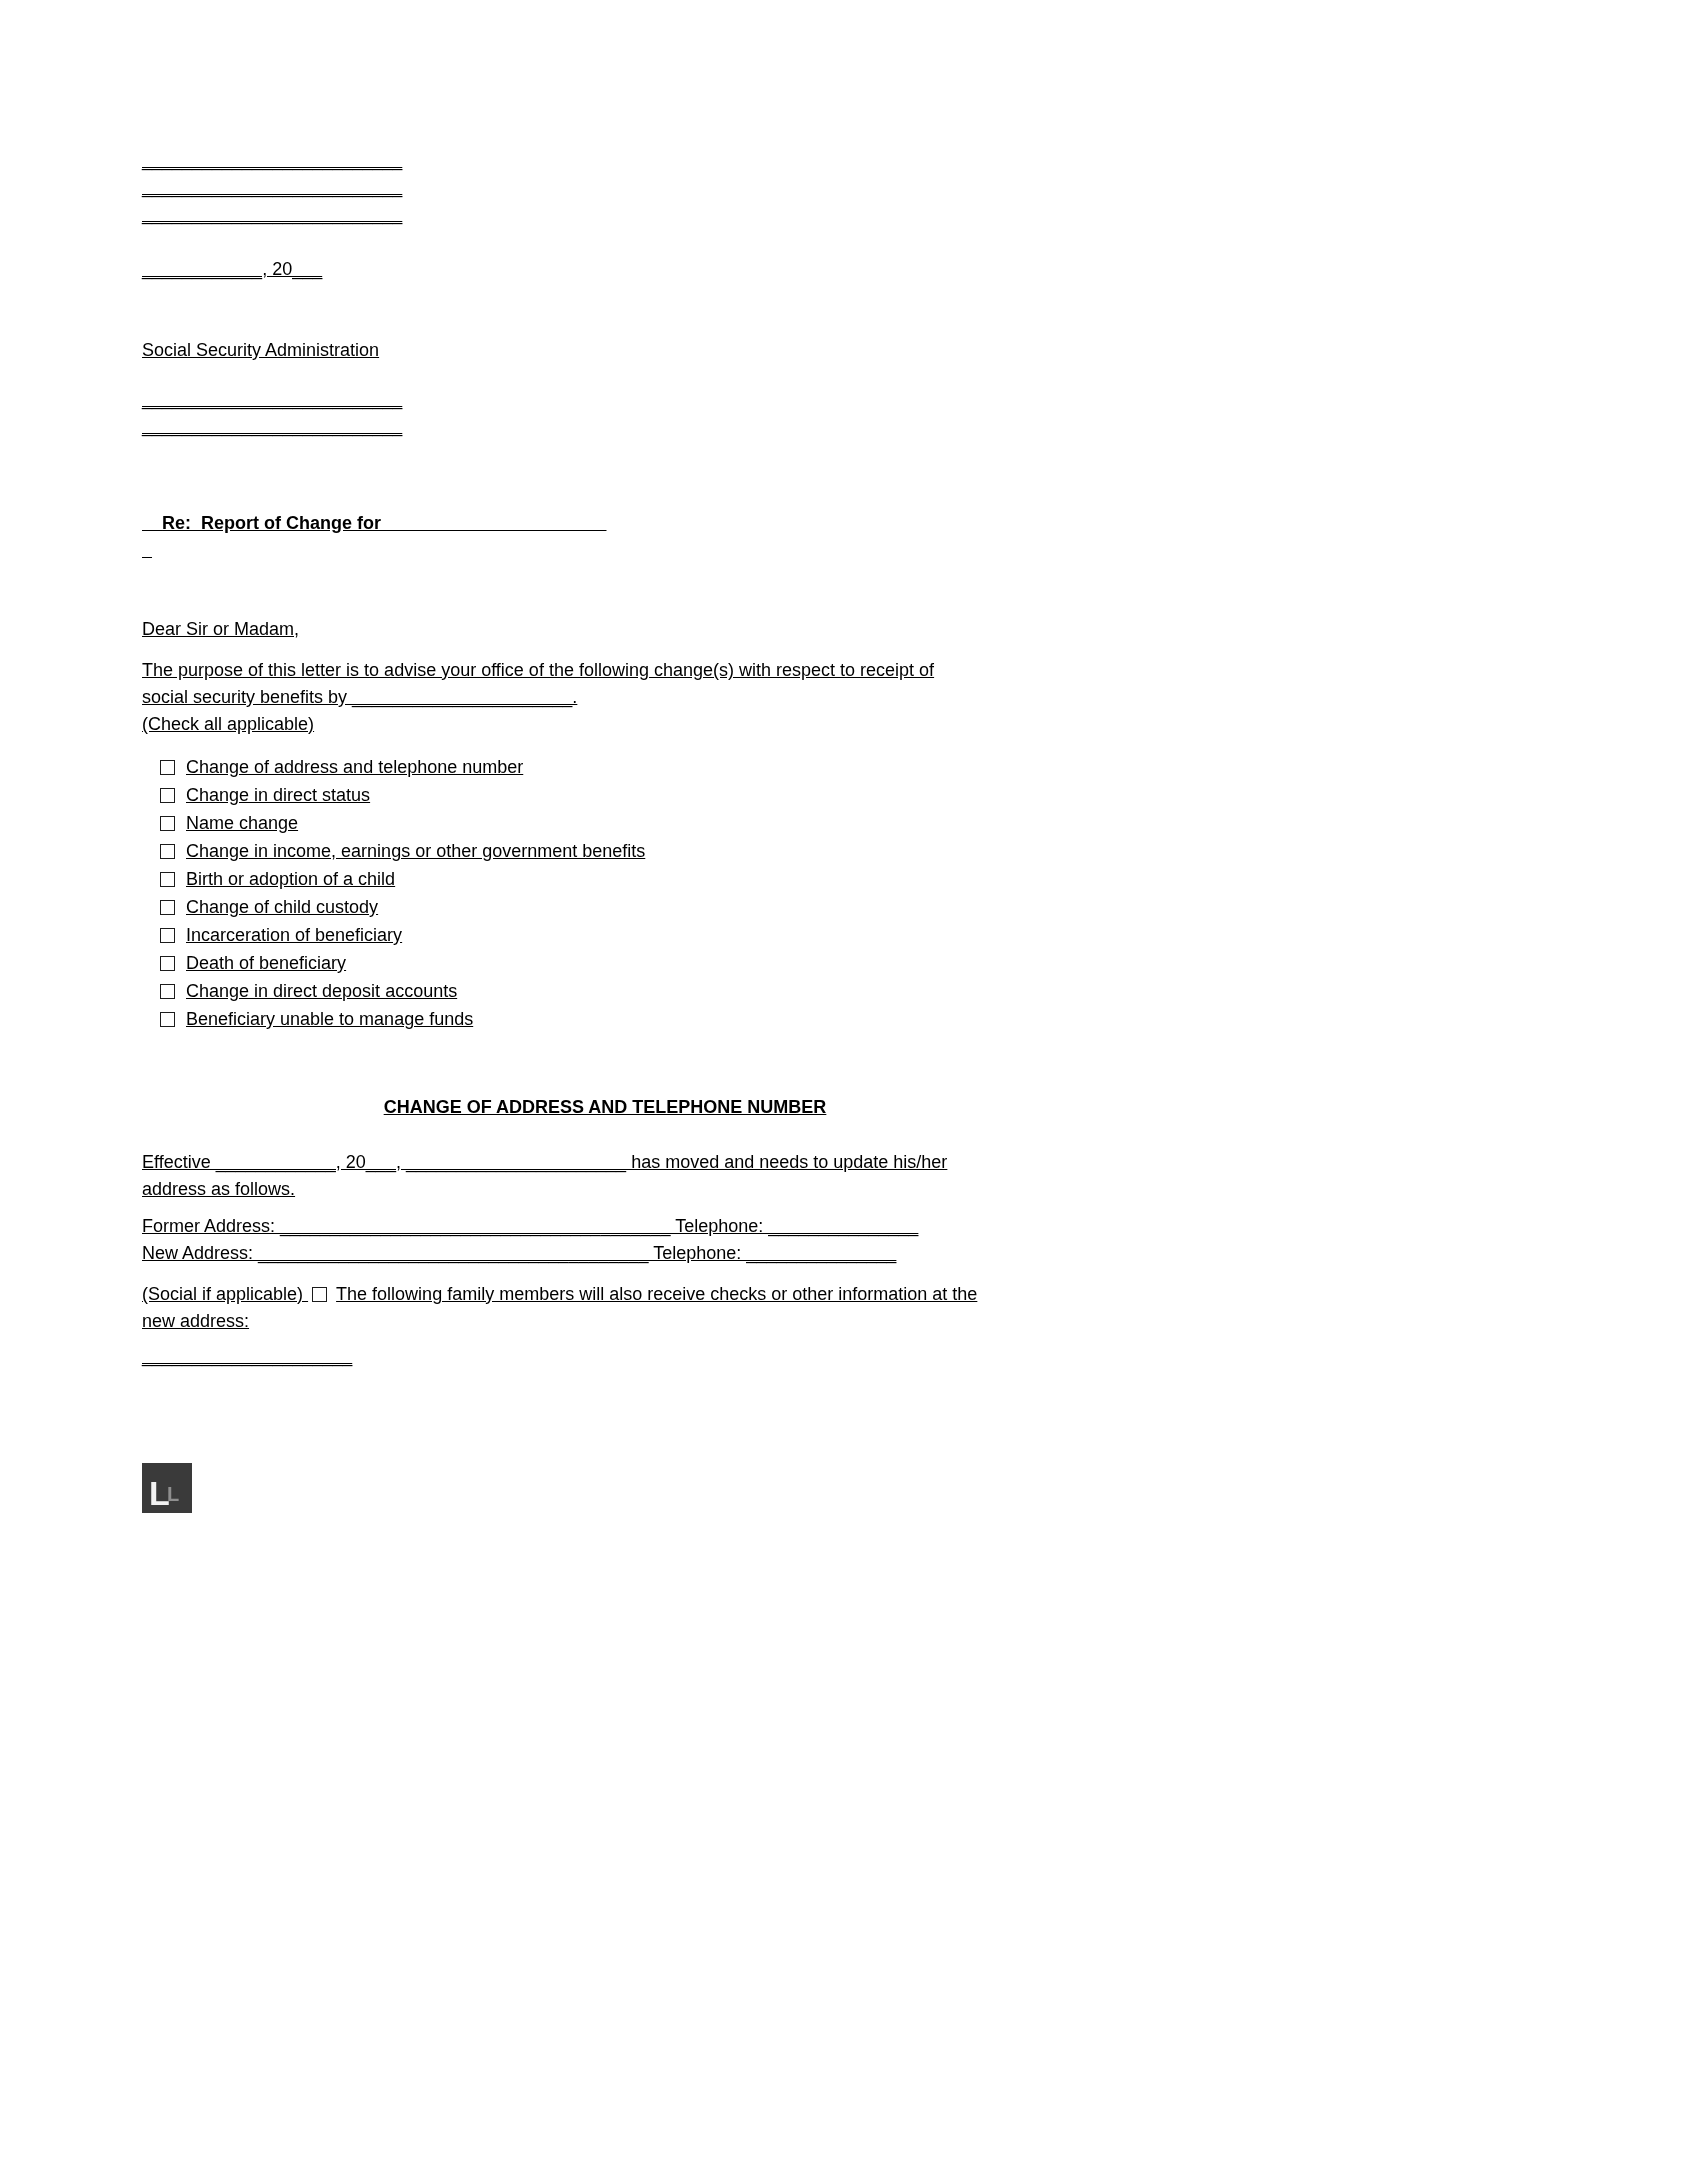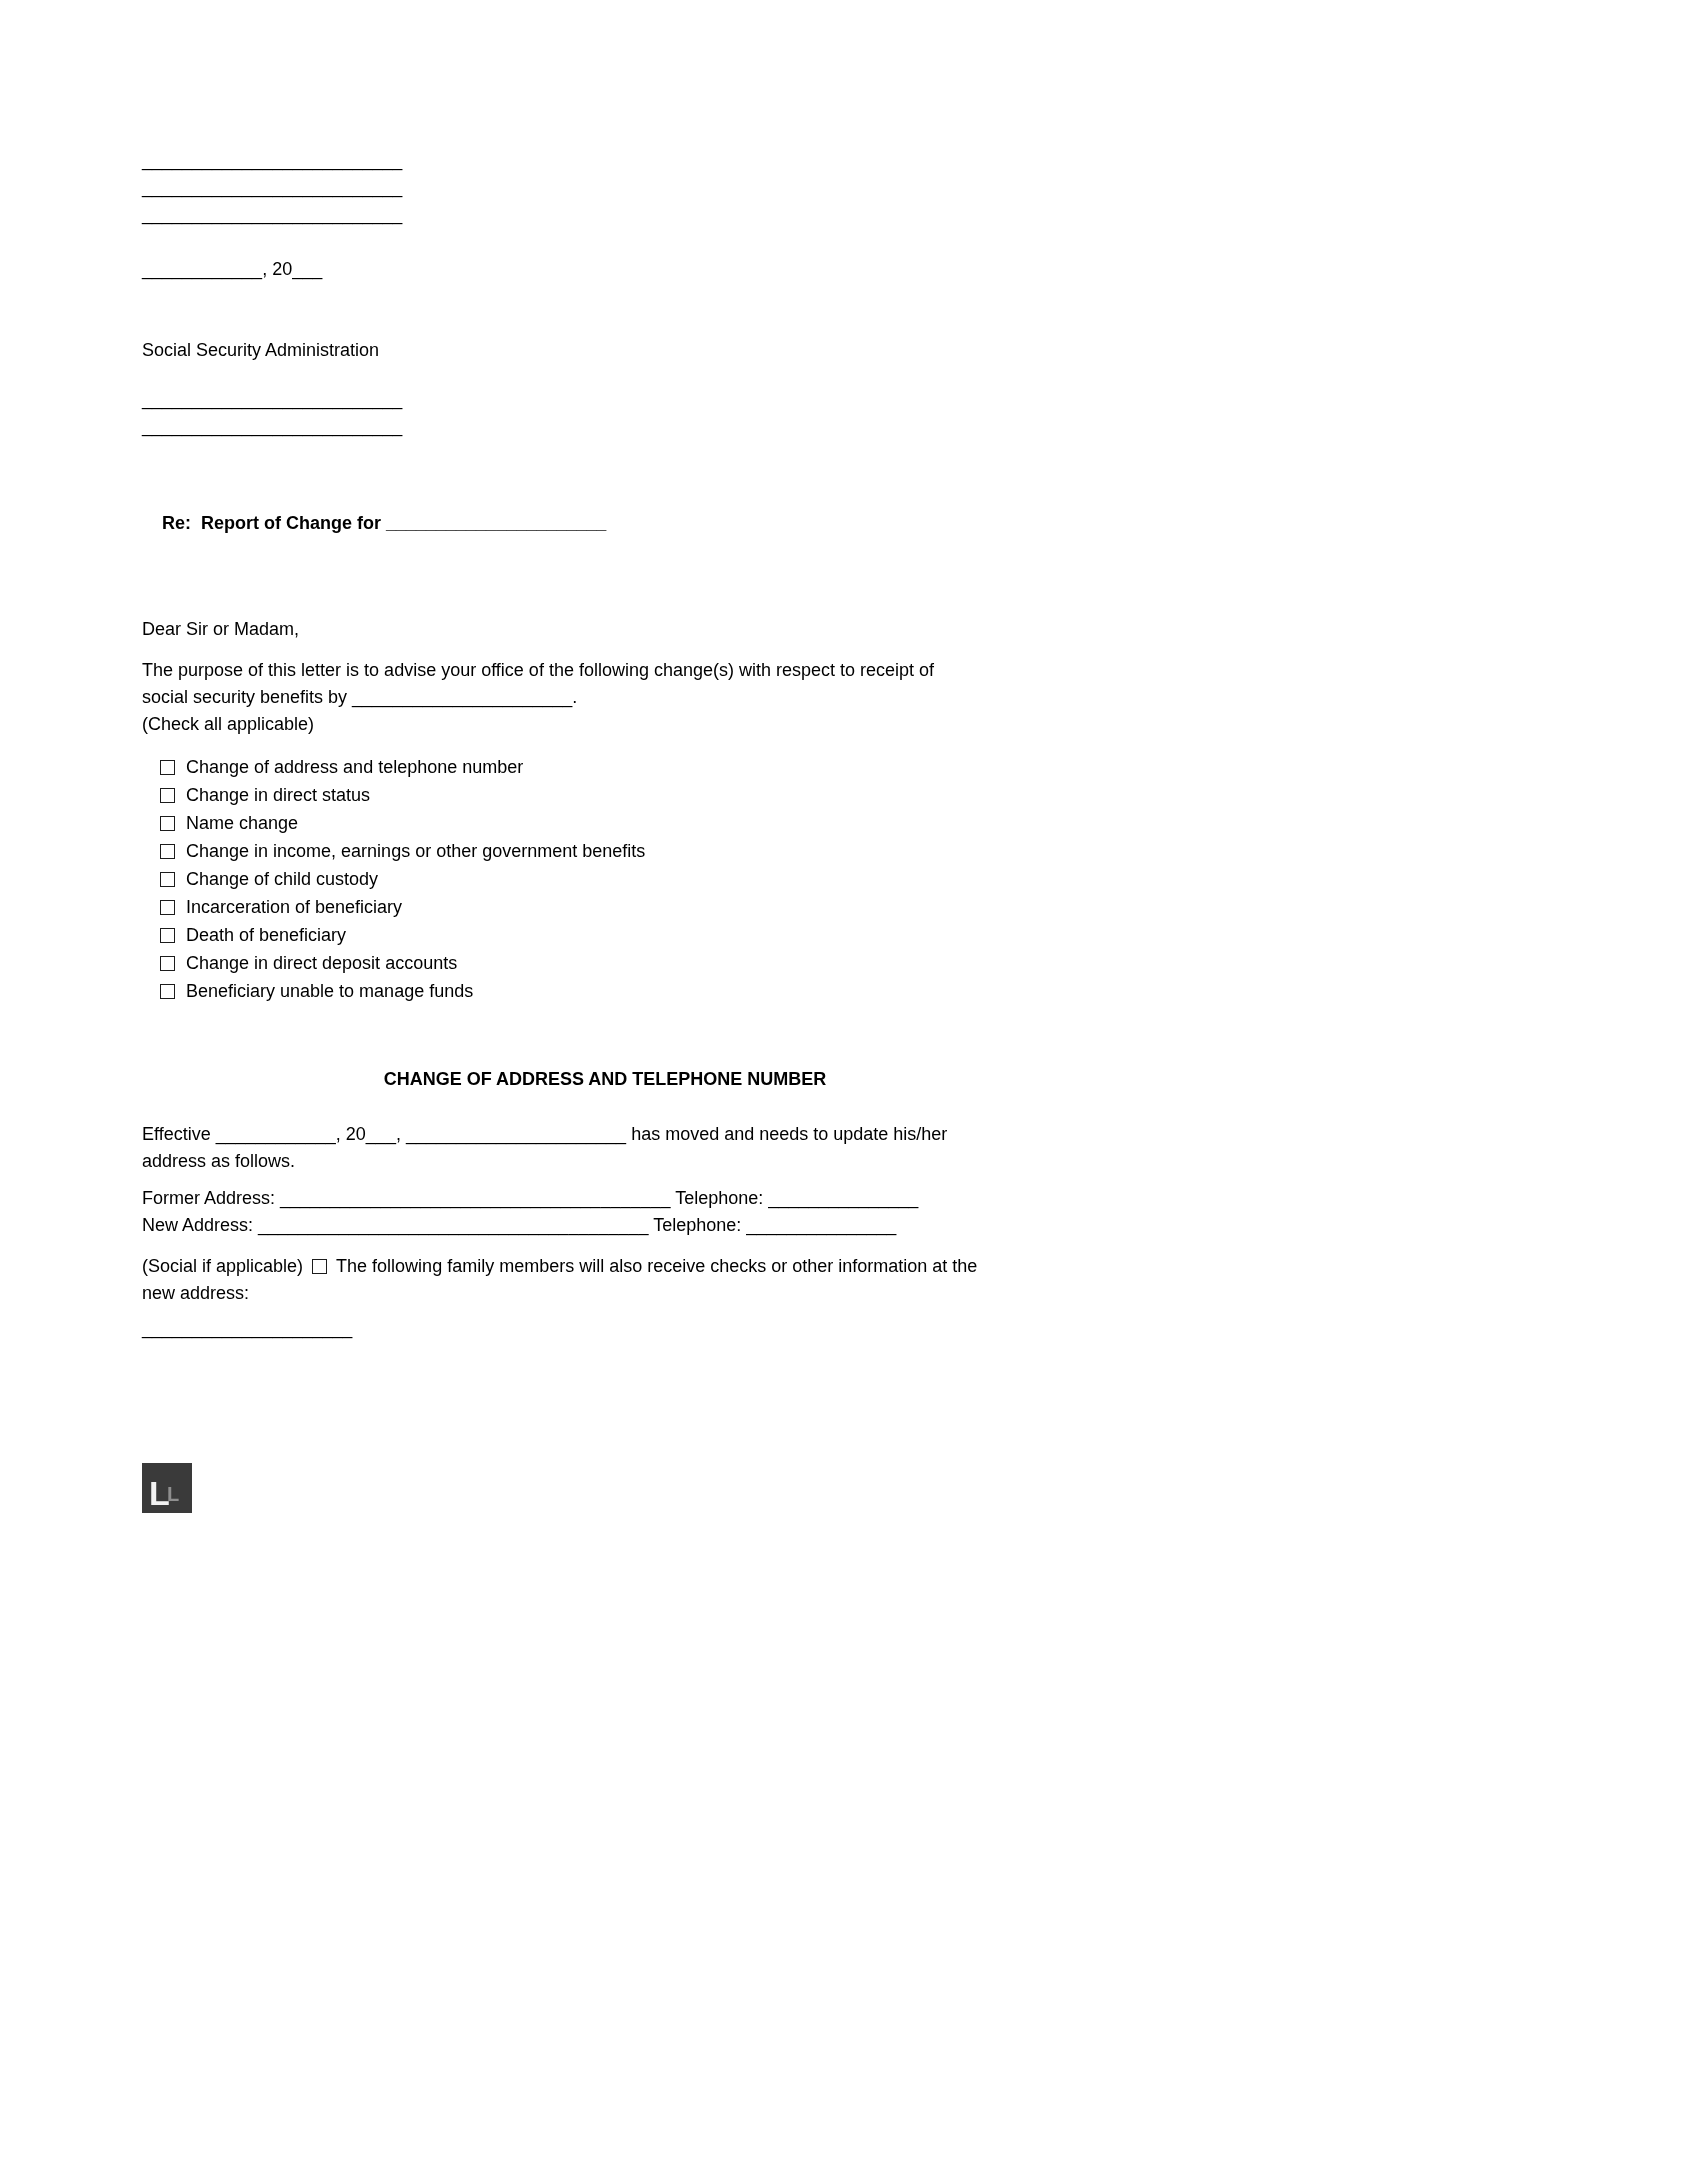--- a/index.html
+++ b/index.html
@@ -12,20 +12,21 @@
     font-size: 18px;
     line-height: 27px;
     color: #000000;
     overflow: hidden;
   }
   .content {
     position: absolute;
     left: 142px;
     top: 147px;
     width: 926px;
+    text-decoration: underline;
   }
   .line { white-space: pre; }
 
   .date-line       { margin-top: 28px; }
   .recipient-name  { margin-top: 54px; }
   .recipient-blanks{ margin-top: 22px; }
   .re-line         { margin-top: 43px; font-weight: bold; }
   .ssn-line        { margin-top: 15px; }
   .salutation      { margin-top: 52px; }
   .purpose         { margin-top: 14px; }
@@ -120,20 +121,21 @@
     <div class="line">social security benefits by ______________________.</div>
   </div>
 
   <div class="line check-all">(Check all applicable)</div>
 
   <div class="checklist">
     <div class="check-item"><span class="checkbox"></span><span>Change of address and telephone number</span></div>
     <div class="check-item"><span class="checkbox"></span><span>Change in direct status</span></div>
     <div class="check-item"><span class="checkbox"></span><span>Name change</span></div>
     <div class="check-item"><span class="checkbox"></span><span>Change in income, earnings or other government benefits</span></div>
+    <div class="check-item"><span class="checkbox"></span><span>Birth or adoption of a child</span></div>
     <div class="check-item"><span class="checkbox"></span><span>Change of child custody</span></div>
     <div class="check-item"><span class="checkbox"></span><span>Incarceration of beneficiary</span></div>
     <div class="check-item"><span class="checkbox"></span><span>Death of beneficiary</span></div>
     <div class="check-item"><span class="checkbox"></span><span>Change in direct deposit accounts</span></div>
     <div class="check-item"><span class="checkbox"></span><span>Beneficiary unable to manage funds</span></div>
   </div>
 
   <div class="section-heading">CHANGE OF ADDRESS AND TELEPHONE NUMBER</div>
 
   <div class="effective">

